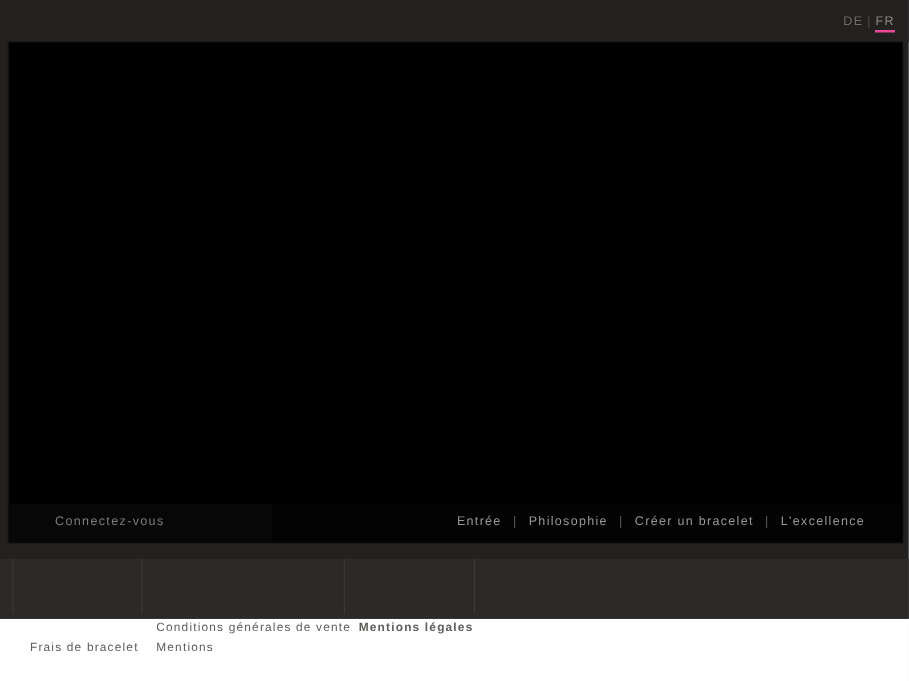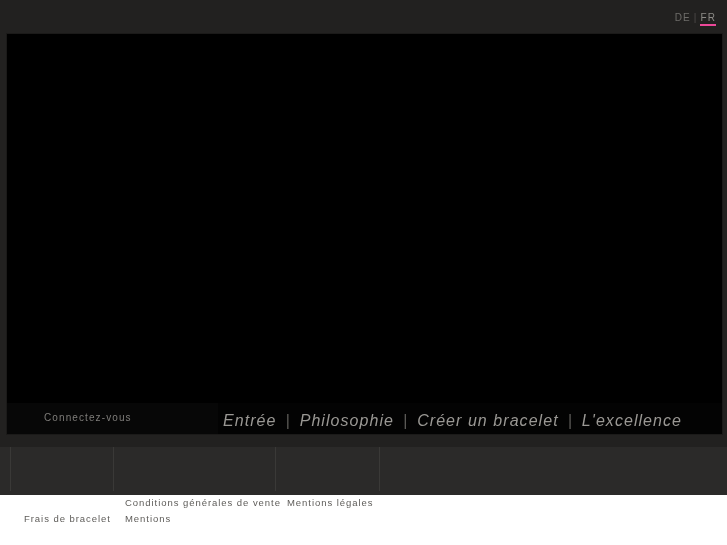--- a/index.html
+++ b/index.html
@@ -111,27 +111,26 @@
     top: 9px;
     font-size: 10px;
     letter-spacing: 1.1px;
     color: #7f7d7a;
     text-decoration: none;
     white-space: nowrap;
   }
 
   .mainnav {
     position: absolute;
-    right: 40px;
+    right: 30px;
     top: 9px;
-    font-size: 16px;
+    font-size: 10px;
     letter-spacing: 1.05px;
     white-space: nowrap;
     color: #9a9894;
-    font-style: italic;
   }
   .mainnav a {
     color: #9a9894;
     text-decoration: none;
   }
   .mainnav .sep {
     color: #5d5b58;
     padding: 0 9px;
   }
 
@@ -167,21 +166,21 @@
     font-size: 9.5px;
     letter-spacing: 0.95px;
     color: #5e5c59;
     text-decoration: none;
     white-space: nowrap;
     margin-top: 41px;
   }
   .fcol-1 .flink { left: 13px; top: 25px; }
   .fcol-2 .flink.l1 { left: 11px; top: 9px; }
   .fcol-2 .flink.l2 { left: 11px; top: 25px; }
-  .fcol-3 .flink { left: 11px; top: 9px; }
+  .fcol-3 .flink { left: 11px; top: 9px; font-weight: bold; }
 </style>
 </head>
 <body>
 
 <div class="page">
 
   <div class="page-dark"></div>
 
   <div class="topbar">
     <div class="lang">

